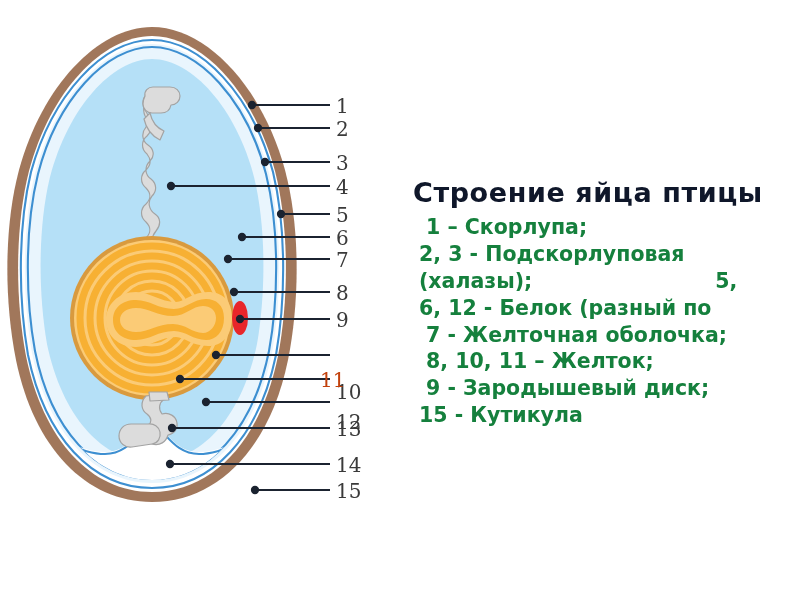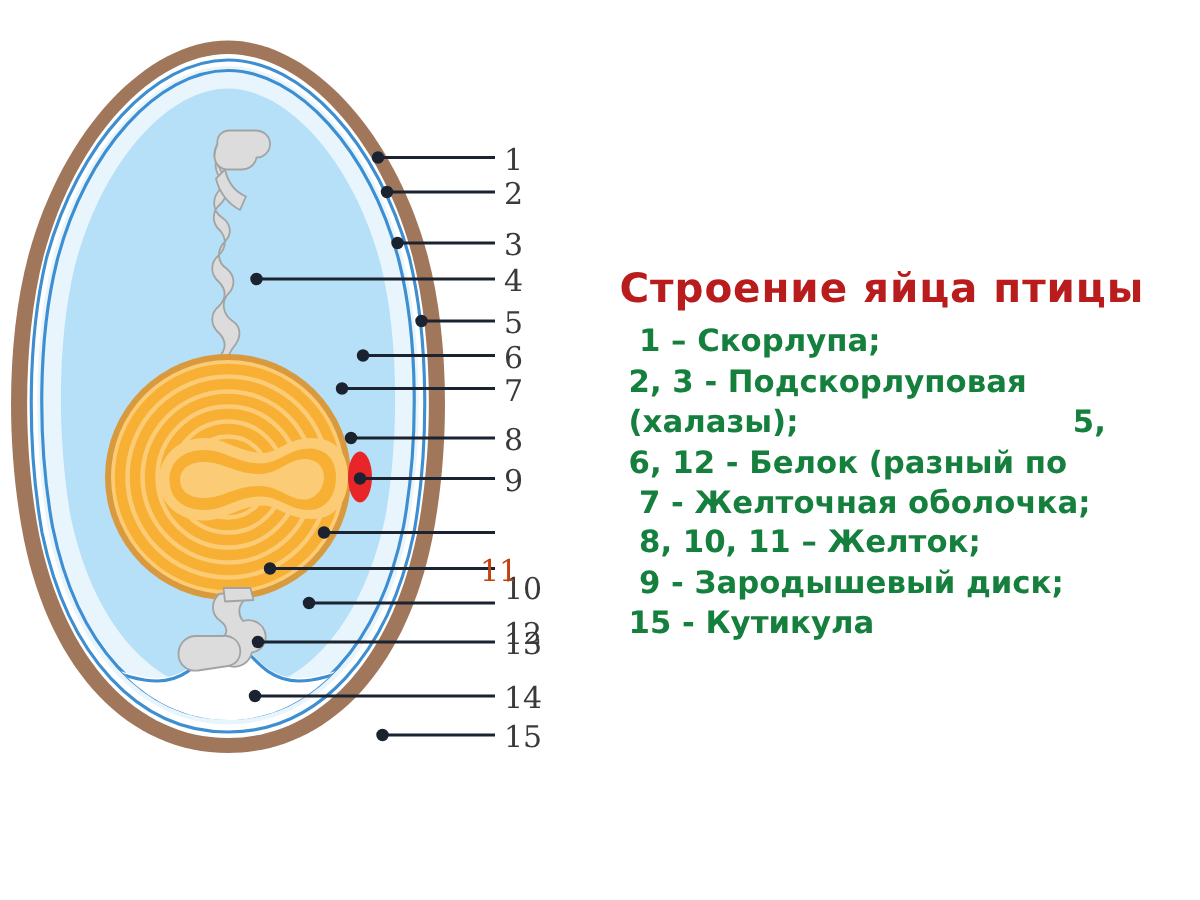--- a/index.html
+++ b/index.html
@@ -50,21 +50,21 @@
   #text-panel {
     position: absolute;
     left: 405px;
     top: 178px;
     width: 395px;
   }
   #title {
     font-family: "DejaVu Sans", "Liberation Sans", sans-serif;
     font-weight: bold;
     font-size: 27px;
-    color: #b91c1c;
+    color: #0f172a;
     line-height: 1.08;
     letter-spacing: 0.6px;
     white-space: nowrap;
     margin: 0 16px 7px 0;
     padding-left: 8px;
   }
   #legend {
     font-family: "DejaVu Sans", "Liberation Sans", sans-serif;
     font-weight: bold;
     font-size: 20.5px;

